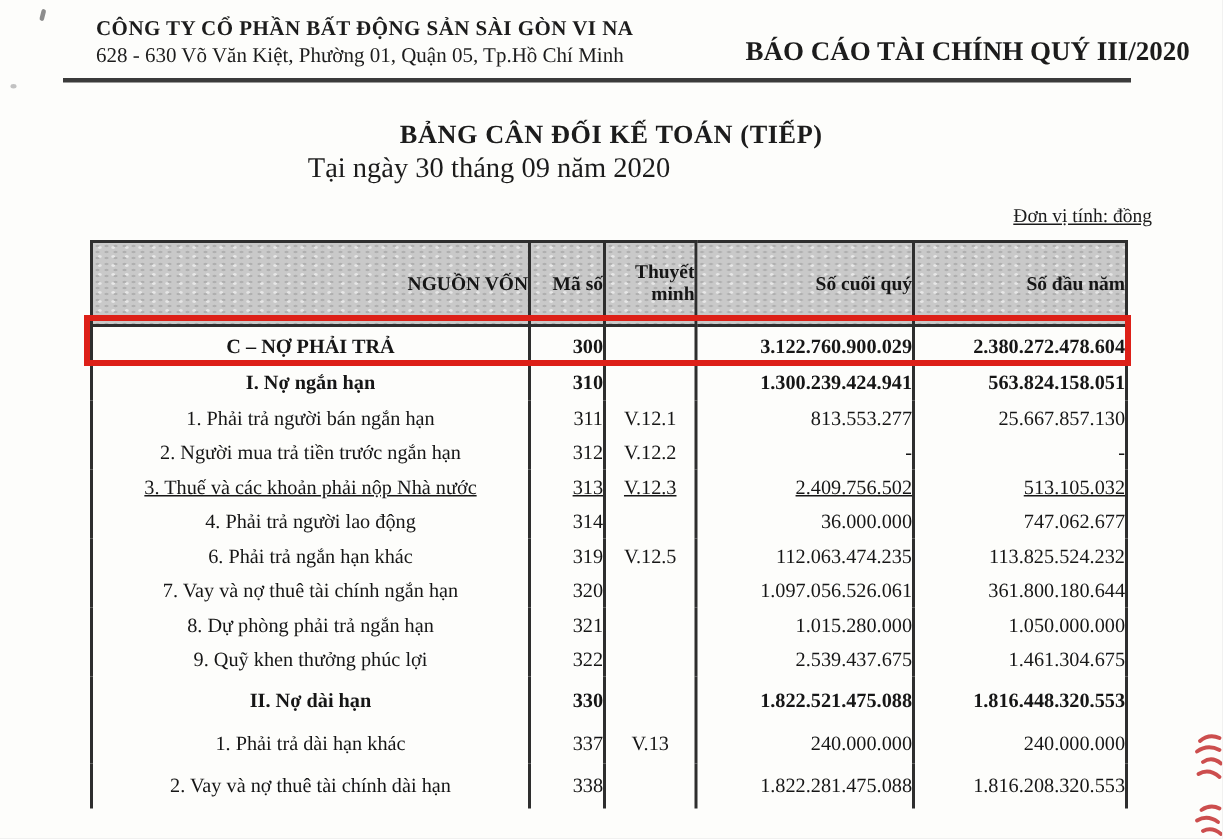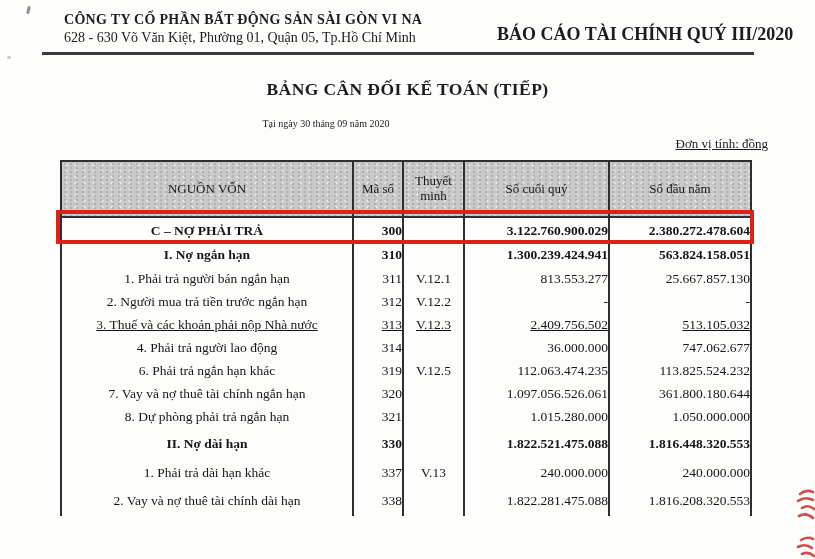--- a/index.html
+++ b/index.html
@@ -9,36 +9,36 @@
     font-family:"Liberation Serif","DejaVu Serif",serif;
     color:#1c1c1c;
   }
   
   .company-name{position:absolute;left:64px;top:12px;font-size:14px;font-weight:bold;letter-spacing:.3px;white-space:nowrap;}
   .company-address{position:absolute;left:64px;top:30px;font-size:14px;white-space:nowrap;}
   .report-label{position:absolute;left:497px;top:24px;font-size:18px;font-weight:bold;white-space:nowrap;}
   .head-rule{position:absolute;left:42px;top:52px;width:712px;height:3px;background:#3b3b3b;}
   
   .doc-title{position:absolute;left:0;top:79px;width:815px;text-align:center;font-size:17.5px;font-weight:bold;letter-spacing:.4px;}
-  .doc-subtitle{position:absolute;left:0;top:118px;width:652px;text-align:center;font-size:10px;}
+  .doc-subtitle{position:absolute;left:0;top:102px;width:652px;text-align:center;font-size:19px;}
   .unit-label{position:absolute;top:136px;right:47px;font-size:13px;text-decoration:underline;white-space:nowrap;}
   
   table.bs{
     position:absolute;left:60px;top:160px;width:690px;
     border-collapse:collapse;table-layout:fixed;
     font-size:13.5px;color:#161616;
   }
   table.bs th,table.bs td{
     border-left:2px solid #2e2e2e;border-right:2px solid #2e2e2e;
     border-top:none;border-bottom:none;
     padding:0;vertical-align:middle;overflow:hidden;white-space:nowrap;
   }
   table.bs thead th{
     border-top:2px solid #2e2e2e;border-bottom:2.5px solid #2e2e2e;
-    height:54px;font-size:13px;font-weight:normal;text-align:center;
+    height:54px;font-size:13px;font-weight:bold;text-align:right;
     background-color:#c9c9c9;
     background-image:
       radial-gradient(rgba(110,110,110,.28) 1px, transparent 1.6px),
       radial-gradient(rgba(255,255,255,.55) 1px, transparent 1.6px);
     background-size:6px 4px,9px 6px;
     white-space:normal;line-height:1.15;
   }
   td.c-label{text-align:center;padding-left:7px;}
   td.c-code{text-align:right;}
   td.c-note{text-align:center;margin-left:20px;}
@@ -143,20 +143,27 @@
           <td class="c-num">1.097.056.526.061</td>
           <td class="c-num">361.800.180.644</td>
         </tr>
         <tr class="v-item" style="height: 23px;">
           <td class="c-label">8. Dự phòng phải trả ngắn hạn</td>
           <td class="c-code">321</td>
           <td class="c-note"></td>
           <td class="c-num">1.015.280.000</td>
           <td class="c-num">1.050.000.000</td>
         </tr>
+        <tr class="v-item" style="height: 23px;">
+          <td class="c-label">9. Quỹ khen thưởng phúc lợi</td>
+          <td class="c-code">322</td>
+          <td class="c-note"></td>
+          <td class="c-num">2.539.437.675</td>
+          <td class="c-num">1.461.304.675</td>
+        </tr>
         <tr class="v-section" style="height: 31px;">
           <td class="c-label">II. Nợ dài hạn</td>
           <td class="c-code">330</td>
           <td class="c-note"></td>
           <td class="c-num">1.822.521.475.088</td>
           <td class="c-num">1.816.448.320.553</td>
         </tr>
         <tr class="v-item" style="height: 27px;">
           <td class="c-label">1. Phải trả dài hạn khác</td>
           <td class="c-code">337</td>

